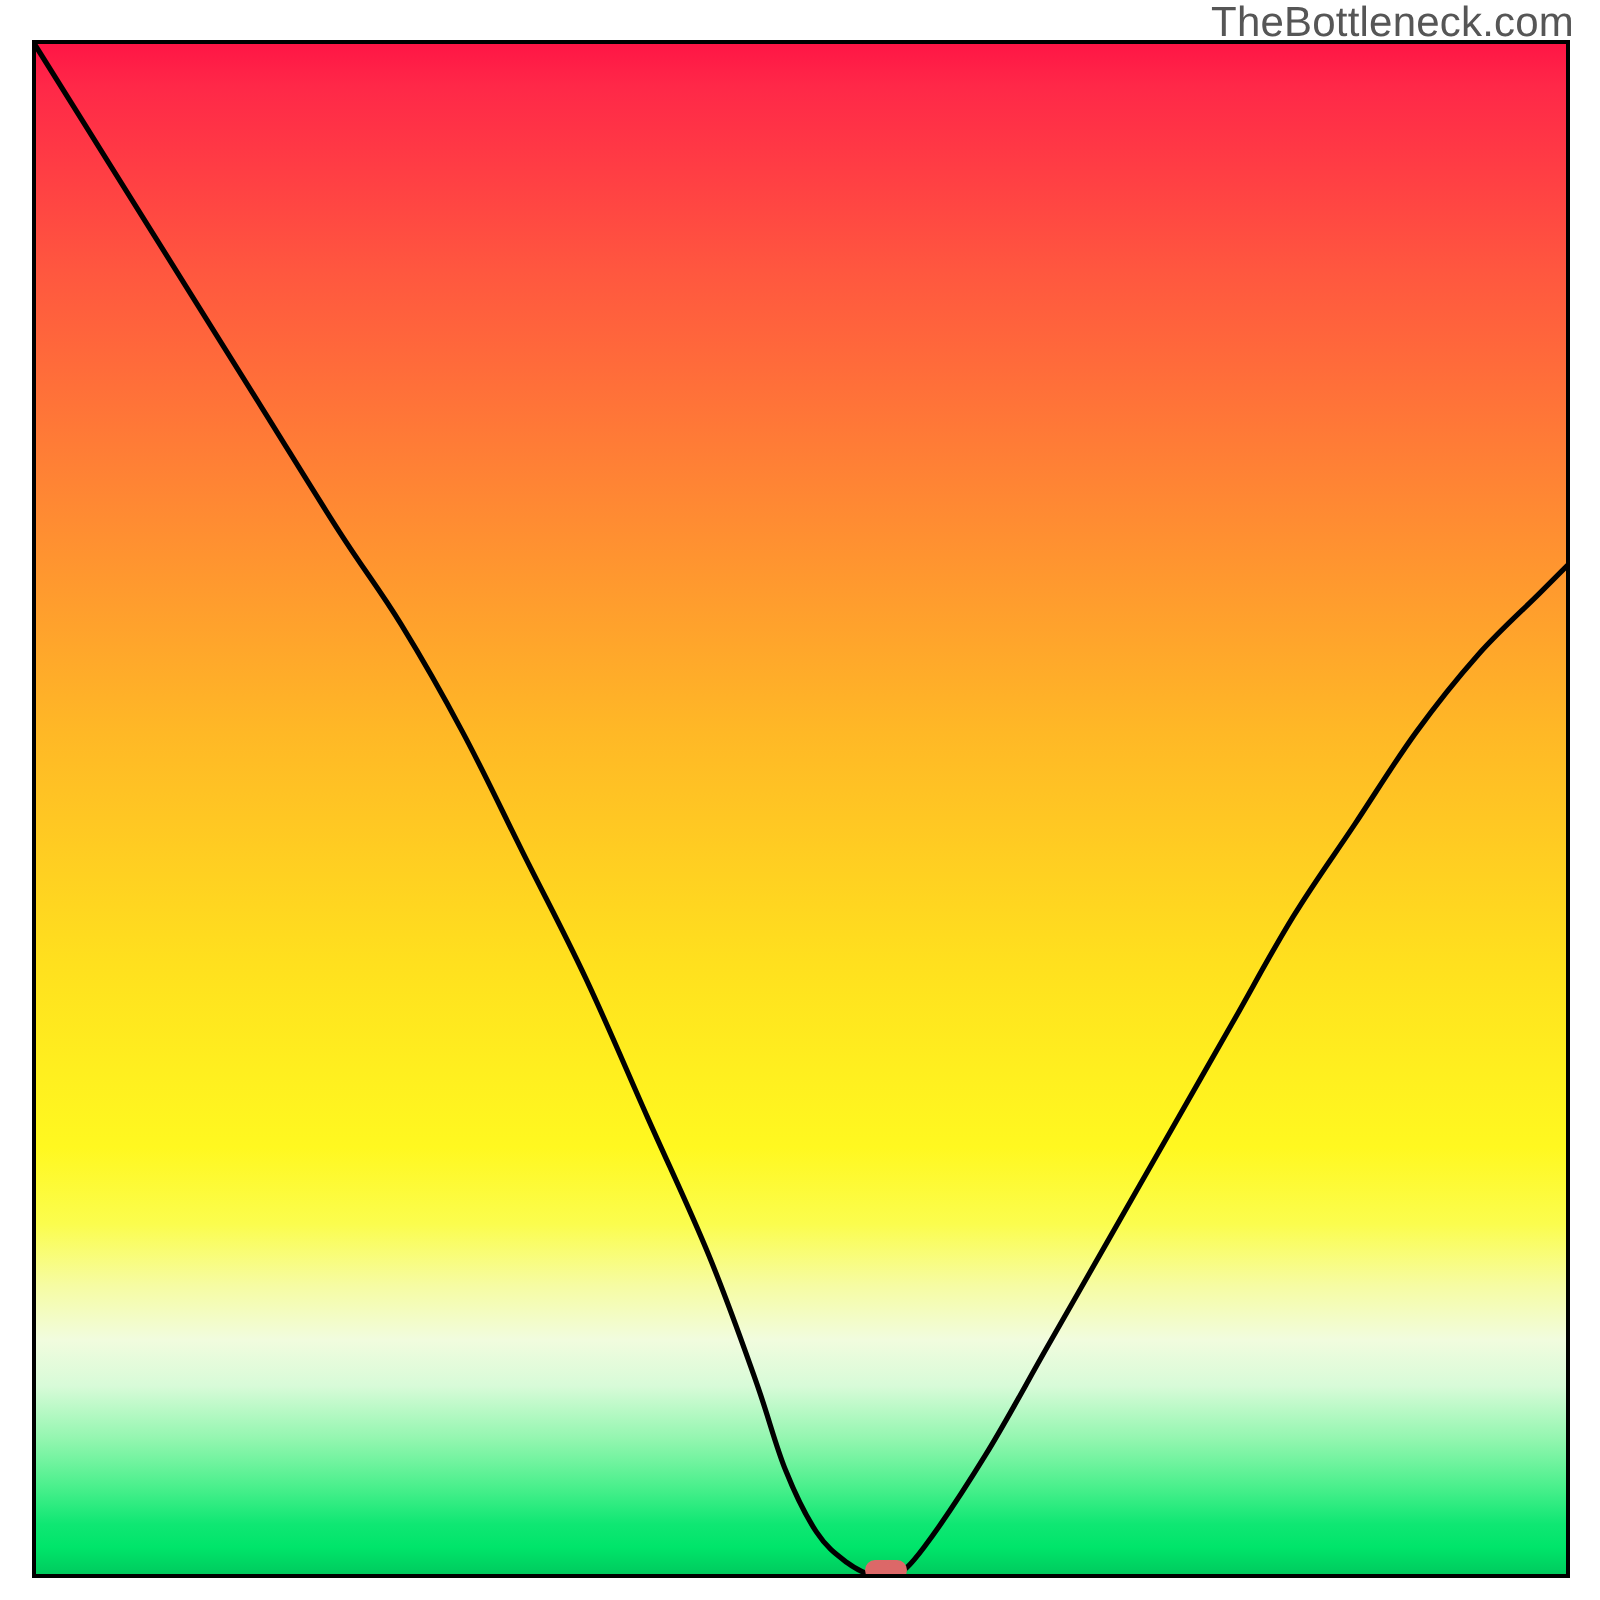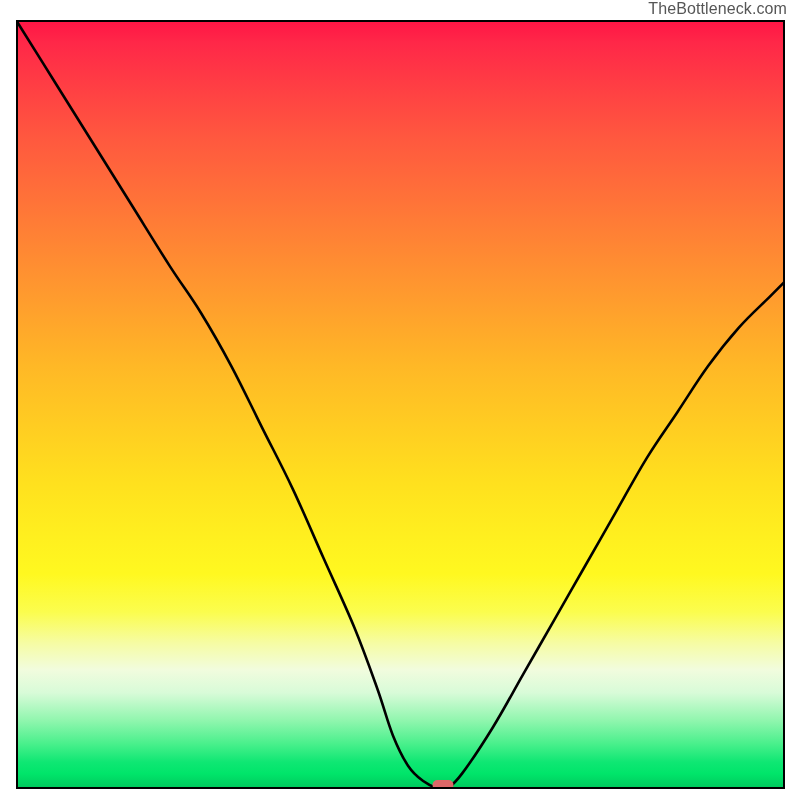--- a/index.html
+++ b/index.html
@@ -66,21 +66,21 @@
     height: 769px;
     border: 2.5px solid #000;
     box-sizing: border-box;
     pointer-events: none;
   }
   .watermark {
     position: absolute;
     top: 0px;
     right: 13px;
     font-family: Arial, Helvetica, sans-serif;
-    font-size: 16px;
+    font-size: 21px;
     font-weight: 500;
     color: #565656;
     letter-spacing: 0.1px;
   }
 </style>
 </head>
 <body>
 
 <div class="chart-container">
 

